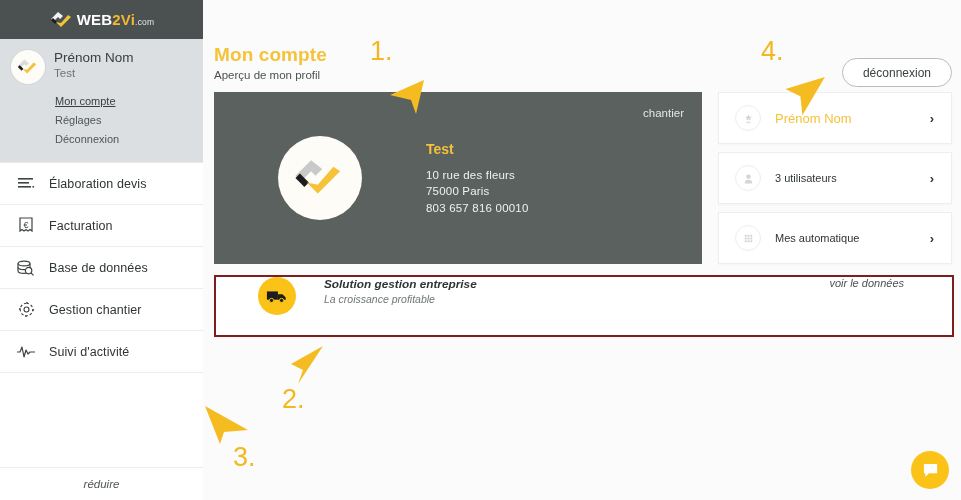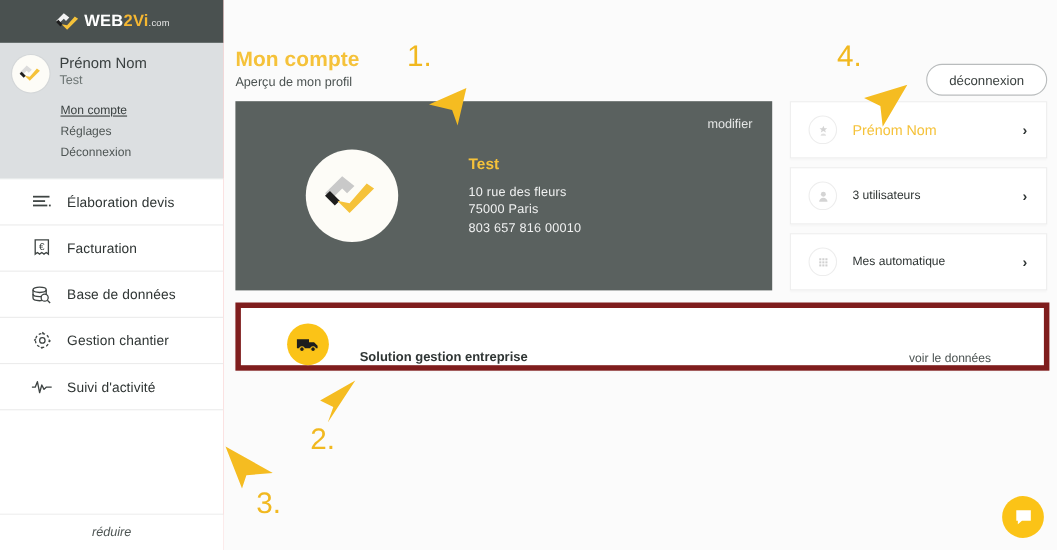--- a/index.html
+++ b/index.html
@@ -96,21 +96,21 @@
     flex: 1 1 auto;
     display: flex;
     flex-direction: column;
     border-top: 1px solid #e8eaea;
   }
   .nav-item {
     height: 42px;
     display: flex;
     align-items: center;
     gap: 13px;
-    padding-left: 28px;
+    padding-left: 16px;
     border-bottom: 1px solid #ececec;
     cursor: pointer;
   }
   .nav-item:nth-child(1) { border-top: none; }
   .nav-ico {
     width: 20px; height: 20px;
     flex: 0 0 20px;
     display: flex; align-items: center; justify-content: center;
     color: #3e4443;
   }
@@ -215,25 +215,26 @@
     color: #f0f1f1;
     line-height: 16.5px;
     letter-spacing: .2px;
   }
 
   
   .subscription {
     margin-top: 11px;
     height: 62px;
     background: #ffffff;
-    border: 5px solid #7f1d1d;
-    display: flex;
-    align-items: flex-end;
+    border: 2px solid #7f1d1d;
+    display: flex;
+    align-items: flex-start;
     width: 740px;
     box-shadow: 0 1px 2px rgba(0,0,0,.03);
+    font-style: italic;
   }
   .sub-icon {
     width: 38px; height: 38px;
     border-radius: 50%;
     background: #fbc317;
     margin-left: 42px;
     flex: 0 0 38px;
     display:flex;align-items:center;justify-content:center;
   }
   .sub-main { margin-left: 28px; width: 195px; }
@@ -414,21 +415,21 @@
         <div class="page-sub">Aperçu de mon profil</div>
       </div>
       <button class="logout-btn">déconnexion</button>
     </div>
 
     <div class="content">
 
       <div class="col-left">
 
         <section class="profile-card">
-          <span class="modifier">modifier</span>
+          <span class="modifier">chantier</span>
           <div class="card-logo">
             <svg width="58" height="46" viewBox="0 0 26 20">
               <path d="M2 9 L9 2 L14 6 L11 9 L9 7 L5 11 Z" fill="#c9c9c9"></path>
               <path d="M2 10 L6 14 L8 12 L4 8 Z" fill="#1d1d1d"></path>
               <path d="M7 12 L12 17 L22 7 L19 5 L12 13 Z" fill="#f5c23a"></path>
             </svg>
           </div>
           <div class="card-info">
             <div class="card-company">Test</div>
             <div class="card-line">10 rue des fleurs</div>
@@ -441,20 +442,21 @@
           <div class="sub-icon">
             <svg width="22" height="16" viewBox="0 0 24 16">
               <path d="M1 3 H13 V12 H1 Z" fill="#1d1d1d"></path>
               <path d="M13 6 H18 L21.5 9.5 V12 H13 Z" fill="#1d1d1d"></path>
               <circle cx="6" cy="12.8" r="2.3" fill="#1d1d1d" stroke="#fbc317" stroke-width="1"></circle>
               <circle cx="17" cy="12.8" r="2.3" fill="#1d1d1d" stroke="#fbc317" stroke-width="1"></circle>
             </svg>
           </div>
           <div class="sub-main">
             <div class="sub-title">Solution gestion entreprise</div>
+            <div class="sub-tagline">La croissance profitable</div>
           </div>
           <span class="sub-detail">voir le données</span>
         </section>
       </div>
 
       <div class="col-right">
 
         <div class="rcard accent">
           <span class="rcard-ico">
             <svg width="13" height="13" viewBox="0 0 14 14">

